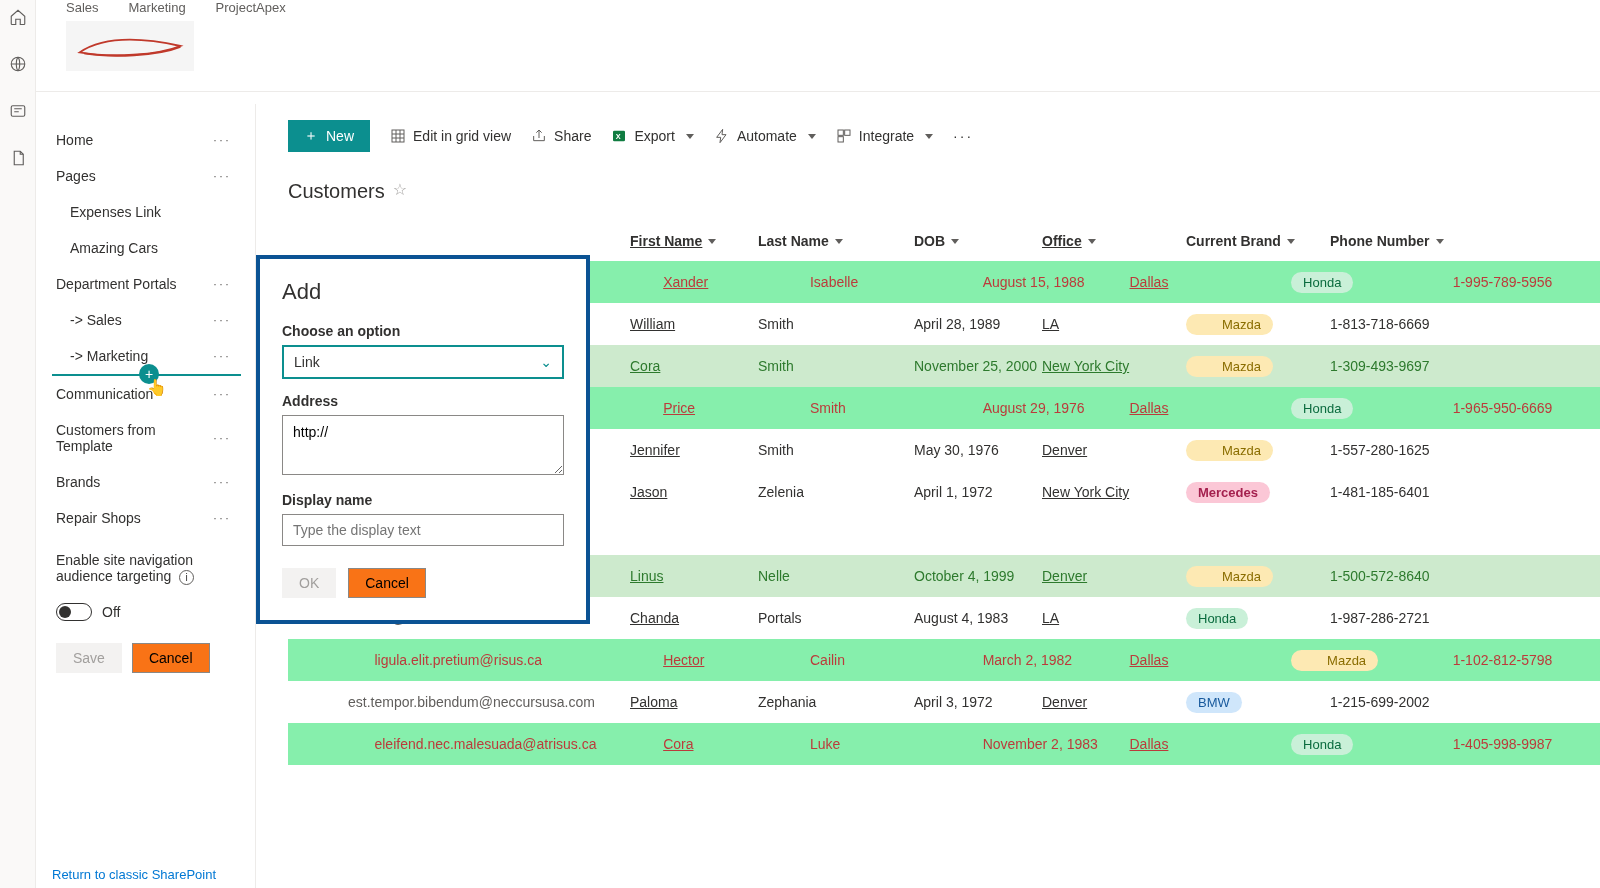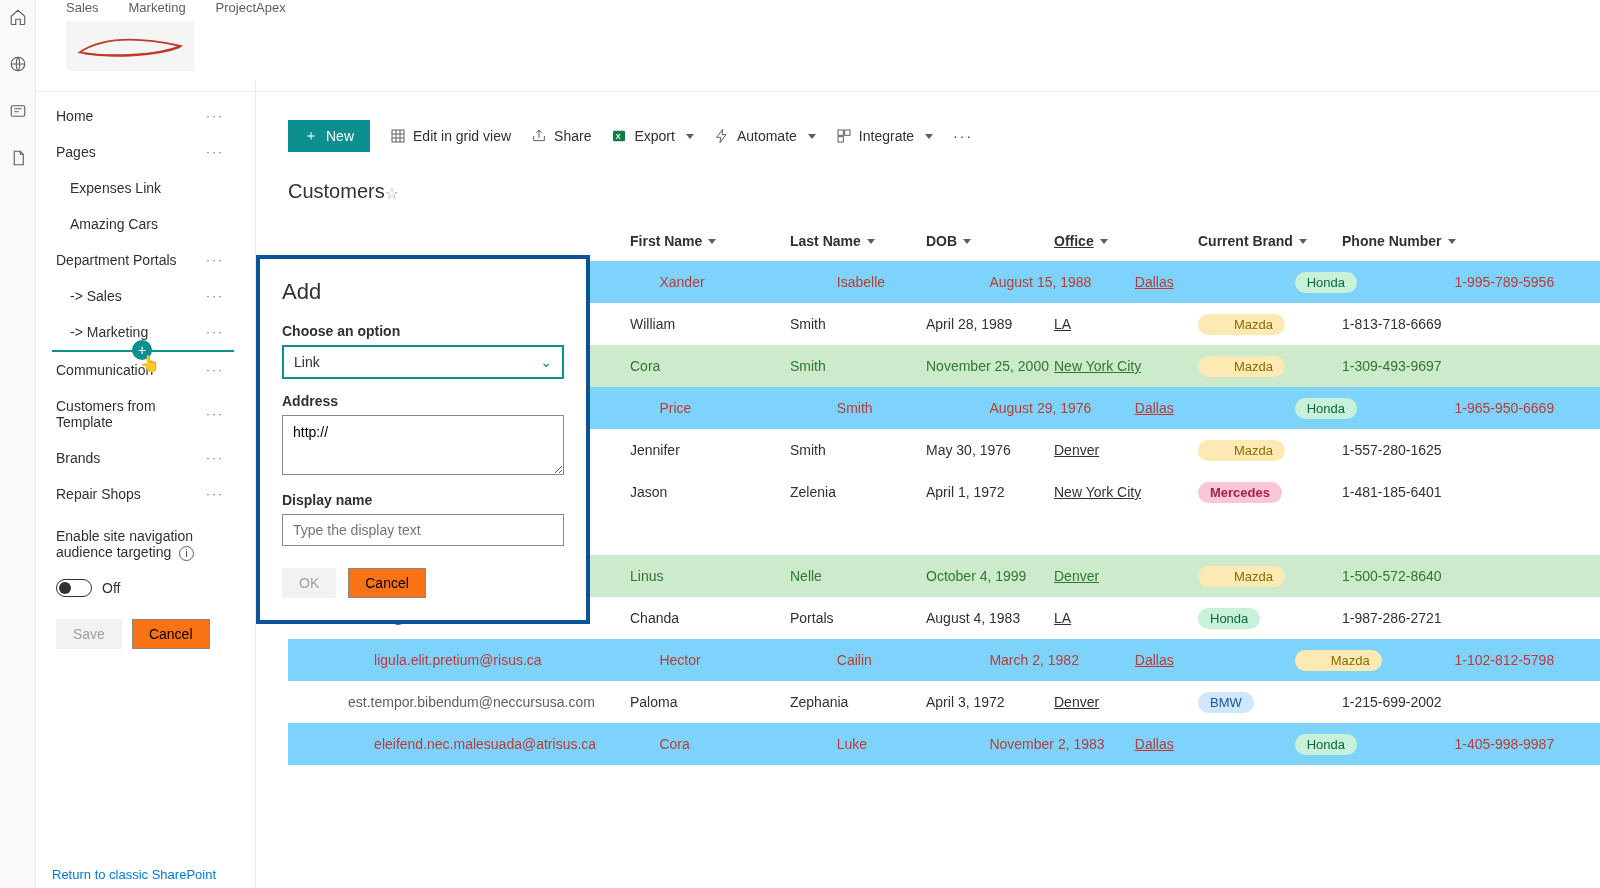--- a/index.html
+++ b/index.html
@@ -9,21 +9,21 @@
 .app-rail { position: absolute; left: 0; top: 0; width: 36px; height: 100%; background: #faf9f8; border-right: 1px solid #edebe9; padding-top: 8px; display: flex; flex-direction: column; align-items: center; gap: 26px; }
 .app-rail svg { width: 18px; height: 18px; stroke: #605e5c; fill: none; stroke-width: 1.5; }
 
 
 .header { position: absolute; left: 36px; top: 0; right: 0; height: 92px; border-bottom: 1px solid #edebe9; padding-left: 30px; }
 .header-tabs { display: flex; gap: 30px; padding-top: 0px; font-size: 13px; color: #605e5c; }
 .header-logo { margin-top: 6px; width: 128px; height: 50px; background: #f5f5f5; display: flex; align-items: center; justify-content: center; position: relative; }
 .header-logo svg { width: 110px; height: 30px; }
 
 
-.sidebar { position: absolute; left: 36px; top: 80px; width: 220px; bottom: 0; border-right: 1px solid #edebe9; padding: 18px 15px 0 0; }
+.sidebar { position: absolute; left: 36px; top: 104px; width: 220px; bottom: 0; border-right: 1px solid #edebe9; padding: 18px 8px 0 0; }
 .nav-item { display: flex; align-items: center; justify-content: space-between; padding: 10px 16px 10px 20px; font-size: 14px; color: #323130; cursor: pointer; }
 .nav-item.sub { padding-left: 34px; }
 .nav-item.sub2 { padding-left: 34px; }
 .nav-item .dots { color: #605e5c; letter-spacing: 2px; font-size: 12px; }
 .nav-insert-line { height: 2px; background: #0c8f8f; margin: 0 6px 0 16px; position: relative; }
 .nav-insert-plus { position: absolute; right: 88px; top: -10px; width: 20px; height: 20px; border-radius: 50%; background: #0c8f8f; display:flex; align-items:center; justify-content:center; color:#fff; font-size:14px; }
 .cursor-hand { position: absolute; right: 80px; top: 4px; font-size: 16px; }
 .toggle-section { padding: 16px 20px 8px 20px; font-size: 14px; }
 .toggle-section .info { display:inline-flex; width:15px; height:15px; border:1px solid #605e5c; border-radius:50%; align-items:center; justify-content:center; font-size:10px; margin-left:4px;}
 .toggle-row { display:flex; align-items:center; gap:10px; padding: 10px 20px;}
@@ -34,43 +34,43 @@
 .btn.disabled { background:#f3f2f1; color:#a19f9d; border-color:#f3f2f1; cursor:default;}
 .return-link { position:absolute; bottom: 6px; left:16px; color:#0078d4; font-size:13px; }
 
 
 .main { position:absolute; left: 256px; top: 92px; right: 0; bottom: 0; }
 .toolbar { display:flex; align-items:center; gap: 20px; padding: 28px 0 28px 32px; color:#323130; font-size:14px;}
 .toolbar .new-btn { background:#0c8f8f; color:#fff; padding: 7px 16px; display:flex; align-items:center; gap:8px; cursor:pointer;}
 .toolbar .tb-item { display:flex; align-items:center; gap:7px; cursor:pointer;}
 .toolbar svg { width:16px; height:16px; }
 .chevron-down::after { content:''; display:inline-block; width:0; height:0; border-left:4px solid transparent; border-right:4px solid transparent; border-top:5px solid #605e5c; margin-left:4px; vertical-align:middle;}
-.list-title { padding: 0 0 18px 32px; font-size: 20px; color:#323130; display:flex; align-items:flex-end; gap:0;}
+.list-title { padding: 0 0 18px 32px; font-size: 20px; color:#323130; display:flex; align-items:flex-start; gap:8px;}
 .list-title .star { color:#a19f9d; font-size:16px;}
 
 
 .table { margin-left: 32px; }
 .table-header { display:flex; align-items:center; height: 40px; font-weight:600; color:#323130; font-size:14px;}
 .table-row { display:flex; align-items:center; height: 42px; font-size:14px; color:#323130;}
 .row-comment { width: 32px; display:flex; justify-content:center;}
 .col-title { width: 310px; padding-left: 28px; }
-.col-first { width: 128px; }
-.col-last { width: 136px; margin-left: 32px; }
+.col-first { width: 128px; text-decoration: underline; }
+.col-last { width: 156px; }
 .col-dob { width: 128px; }
 .col-office { width: 144px; text-decoration: underline; }
 .col-brand { width: 144px; }
 .col-phone { width: 160px; }
 .hdr { display:flex; align-items:center; gap:6px;}
 .hdr .caret { width:0; height:0; border-left:4px solid transparent; border-right:4px solid transparent; border-top:5px solid #605e5c;}
 .pill { display:inline-block; padding: 3px 12px; border-radius: 12px; font-size:13px;}
 .pill-honda { background:#c9f0d8; color:#0a6b3e;}
 .pill-mazda { background:#fde9b3; color:#8a6d00;padding-left:36px;}
 .pill-mercedes { background:#fbc7d6; color:#a4204e;font-weight:bold;}
 .pill-bmw { background:#cfe6fb; color:#18599c;}
-.row-red { background:#7dd3fc;gap:29px; }
+.row-red { background:#86efac;gap:29px; }
 .row-green { background:#cdeacd; }
 .row-white { background:#fff; }
 .title-link { color:#605e5c; }
 .row-red .col-first, .row-red .col-last, .row-red .col-dob, .row-red .col-office, .row-red .col-phone, .row-red .title-link { color:#bb3b3b;}
 .row-green .col-first, .row-green .col-last, .row-green .col-dob, .row-green .col-office, .row-green .col-phone, .row-green .title-link { color:#2d7a2d;}
 .comment-badge { background:#0c8f8f; color:#fff; border-radius:3px; width:20px; height:16px; display:flex; align-items:center; justify-content:center; position:relative;}
 .comment-badge::after { content:''; position:absolute; bottom:-4px; left:4px; width:0; height:0; border-top:4px solid #0c8f8f; border-right:4px solid transparent;}
 
 
 .modal-wrap { position:absolute; left: 256px; top: 220px; width: 334px; border: 4px solid #0b5394; background:#fff; z-index: 100; padding: 20px 0 22px 0; margin-top: 35px;}

